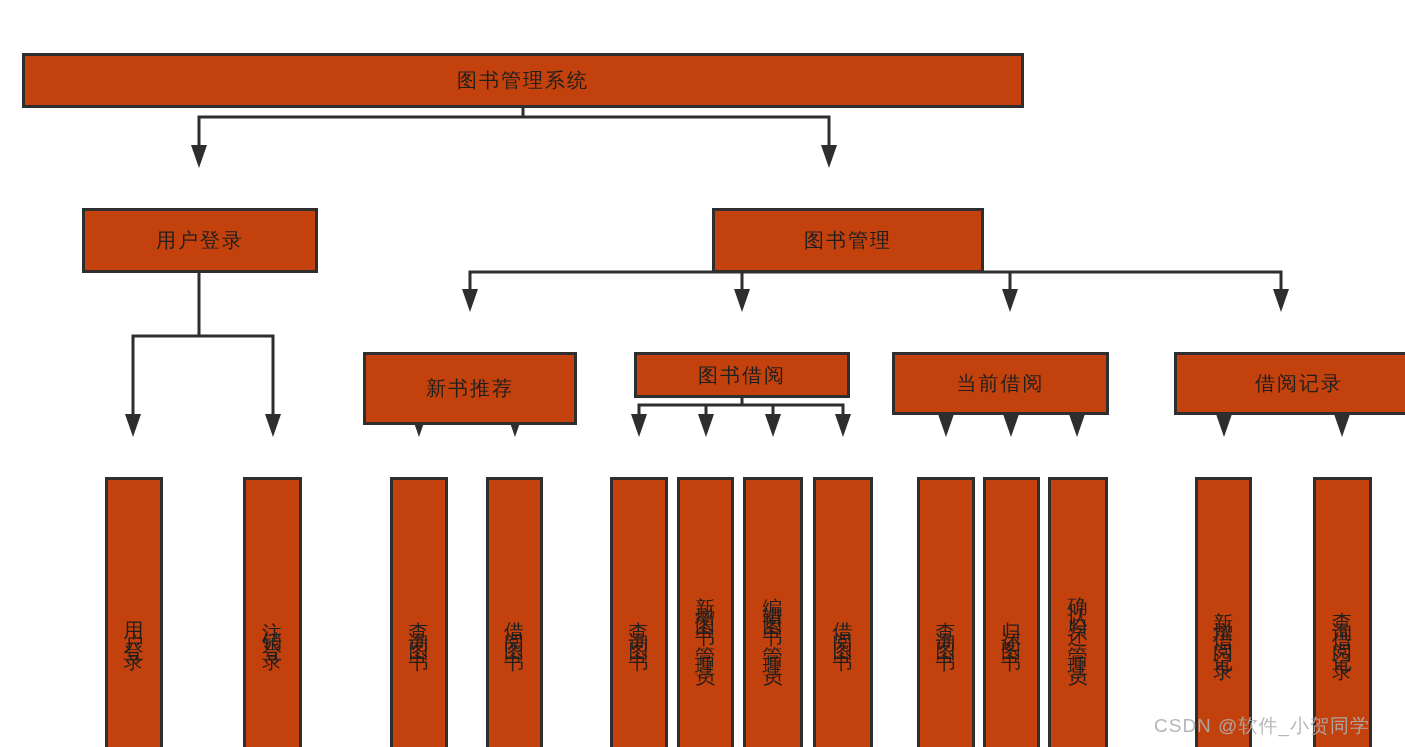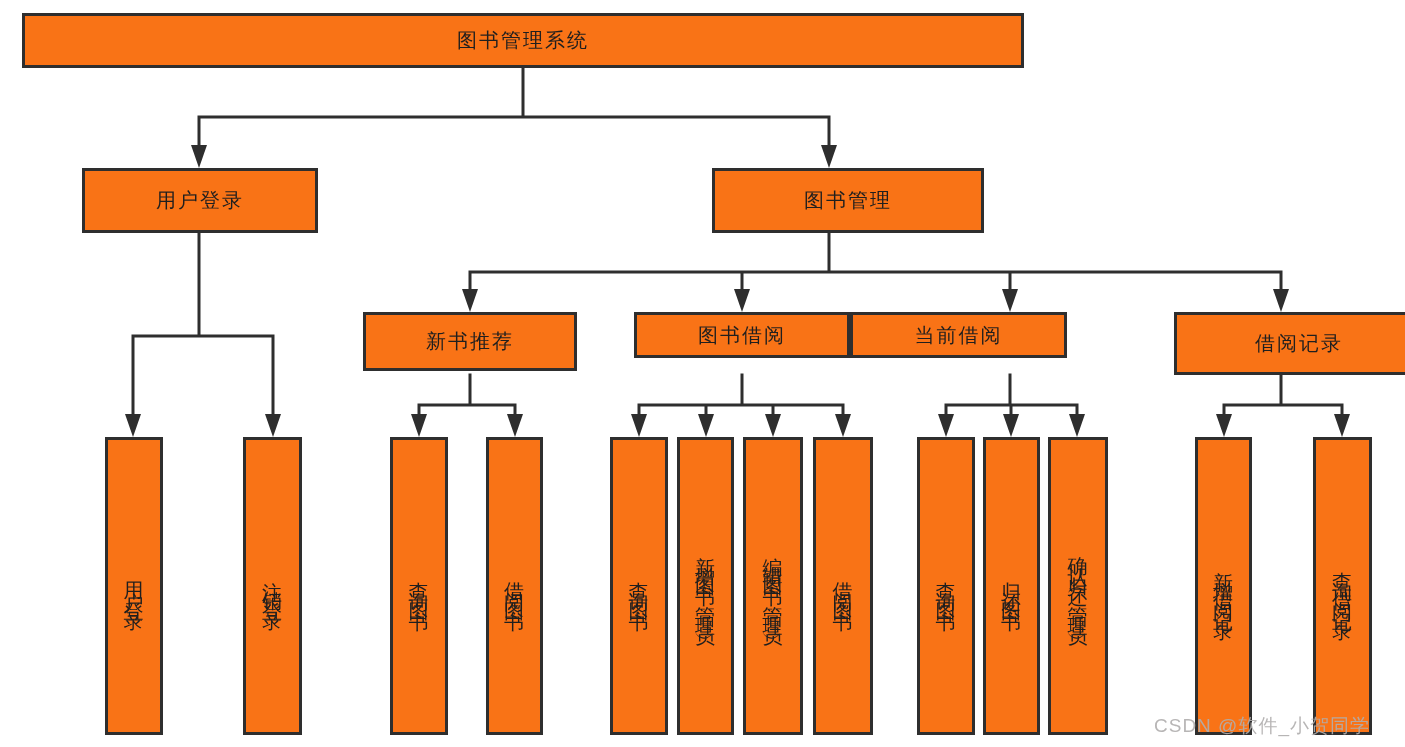--- a/index.html
+++ b/index.html
@@ -22,25 +22,26 @@
     z-index:1;
   }
   .connector-layer path{
     fill:none;stroke:var(--line);stroke-width:3;stroke-linecap:square;
   }
   .connector-layer polygon{fill:var(--line);}
   .node{
     position:absolute;
     box-sizing:border-box;
     border:3px solid var(--line);
-    background:#f97316;
+    background:#c2410c;
     display:flex;align-items:center;justify-content:center;
     font-size:20px;
     z-index:2;
     text-align:left;
+    margin-top:40px;
   }
   .node.h{letter-spacing:2px;}
   .node.v{
     writing-mode:vertical-rl;
     text-orientation:mixed;
     letter-spacing:10px;
     line-height:1;
   }
   .watermark{
     position:absolute;
@@ -100,23 +101,23 @@
       <polygon points="1216,414 1232,414 1224,437"></polygon>
       <polygon points="1334,414 1350,414 1342,437"></polygon>
     </g>
   </svg>
 
   <div class="node h" style="left:22px;top:13px;width:1002px;height:55px">图书管理系统</div>
 
   <div class="node h" style="left:82px;top:168px;width:236px;height:65px">用户登录</div>
   <div class="node h" style="left:712px;top:168px;width:272px;height:65px">图书管理</div>
 
-  <div class="node h" style="left:363px;top:312px;width:214px;height:59px">新书推荐</div>
+  <div class="node h" style="left:363px;top:312px;width:214px;height:73px">新书推荐</div>
   <div class="node h" style="left:634px;top:312px;width:216px;height:46px">图书借阅</div>
-  <div class="node h" style="left:850px;top:312px;width:217px;height:46px">当前借阅</div>
+  <div class="node h" style="left:892px;top:312px;width:217px;height:63px">当前借阅</div>
   <div class="node h" style="left:1174px;top:312px;width:250px;height:63px">借阅记录</div>
 
   <div class="node v" style="left:105px;top:437px;width:58px;height:298px">用户登录</div>
   <div class="node v" style="left:243px;top:437px;width:59px;height:298px">注销登录</div>
 
   <div class="node v" style="left:390px;top:437px;width:58px;height:298px">查询图书</div>
   <div class="node v" style="left:486px;top:437px;width:57px;height:298px">借阅图书</div>
 
   <div class="node v" style="left:610px;top:437px;width:58px;height:298px">查询图书</div>
   <div class="node v" style="left:677px;top:437px;width:57px;height:298px">新增图书（管理员）</div>

